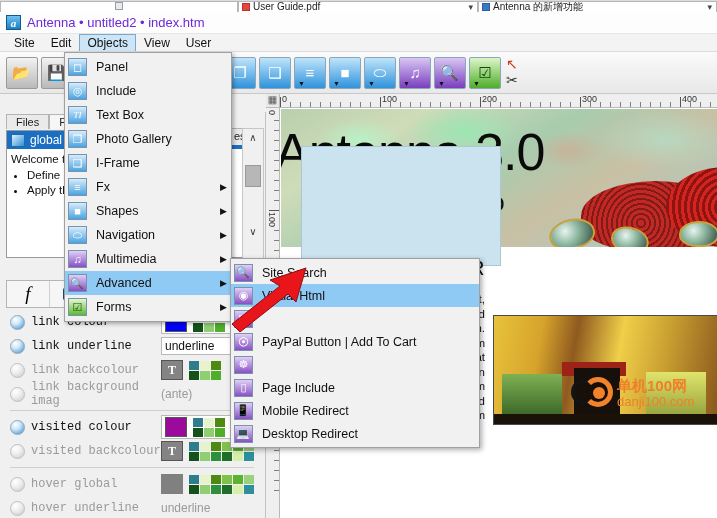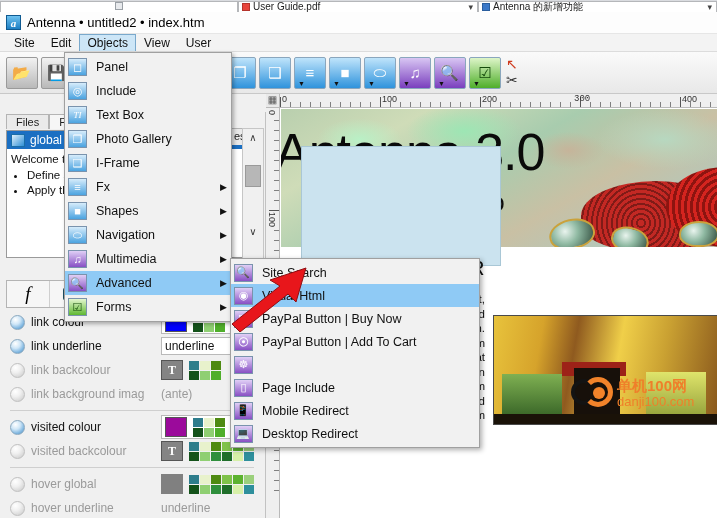--- a/index.html
+++ b/index.html
@@ -34,21 +34,21 @@
     position:absolute;left:0;top:12px;width:717px;height:22px;
     background:#fdfdfd;border-bottom:1px solid #e6e6e6;
     display:flex;align-items:center;gap:6px;padding-left:6px;box-sizing:border-box;
   }
   #app-icon{
     width:15px;height:15px;background:linear-gradient(#6ec2f0,#1d7fc4);
     border:1px solid #0f5a91;color:#fff;font-style:italic;font-weight:bold;
     font-family:"Liberation Serif",serif;font-size:11px;line-height:14px;text-align:center;
     box-sizing:border-box;
   }
-  #app-title{font-size:13px;color:#000000;}
+  #app-title{font-size:13px;color:#6d28d9;}
 
   
   #menubar{
     position:absolute;left:0;top:34px;width:717px;height:18px;
     background:#f3f3f3;border-bottom:1px solid #dcdcdc;
     display:flex;align-items:center;padding-left:6px;box-sizing:border-box;
   }
   .menu-item{padding:2px 8px;font-size:12px;color:#111;line-height:14px;}
   .menu-item.open{background:#cde6f7;border:1px solid #7aa9cc;border-bottom:none;padding:1px 7px;}
 
@@ -110,21 +110,21 @@
 
   
   #proplist{position:absolute;left:4px;top:198px;width:258px;bottom:0;}
   .prow{display:flex;align-items:center;height:24px;padding-left:6px;}
   .prow .bulb{
     width:15px;height:15px;border-radius:50%;flex:0 0 15px;margin-right:6px;
     background:radial-gradient(circle at 35% 28%,#ffffff 0%,#cfe6f7 38%,#7fb6e0 70%,#4f8fc0 100%);
     border:1px solid #8aa8bf;box-sizing:border-box;
   }
   .prow.off .bulb{background:radial-gradient(circle at 35% 28%,#ffffff 0%,#f0f0f0 40%,#d8d8d8 75%,#c2c2c2 100%);border-color:#c0c0c0;}
-  .prow .plabel{font-size:12px;color:#111;width:130px;flex:0 0 130px;}
+  .prow .plabel{font-size:12px;color:#111;width:130px;flex:0 0 130px;font-family:Liberation Mono, monospace;}
   .prow.off .plabel{color:#9a9a9a;}
   .prow .pvalwrap{display:flex;align-items:center;gap:6px;}
   .sw{width:22px;height:20px;border:1px solid #555;box-sizing:border-box;flex:0 0 22px;}
   .sw.tbox{background:#848484;color:#fff;font-family:"Liberation Serif",serif;
     font-size:12px;font-weight:bold;text-align:center;line-height:18px;}
   .pvaltext{font-size:12px;color:#111;}
   .pvaltext.dim{color:#9a9a9a;}
   .palette{display:grid;grid-template-columns:repeat(var(--c,3),10px);grid-auto-rows:9px;gap:1px;}
   .palette i{display:block;width:10px;height:9px;}
   .pfield{background:#fff;border:1px solid #b9b9b9;padding:1px 3px;display:flex;align-items:center;gap:6px;box-sizing:border-box;}
@@ -373,21 +373,21 @@
     <div class="tick" style="left:210px;"></div>
       <div class="tick" style="left:220px;"></div>
       <div class="tick" style="left:230px;"></div>
       <div class="tick" style="left:240px;"></div>
     <div class="tick" style="left:250px;"></div>
       <div class="tick" style="left:260px;"></div>
       <div class="tick" style="left:270px;"></div>
       <div class="tick" style="left:280px;"></div>
       <div class="tick" style="left:290px;"></div>
     <div class="tickmaj" style="left:300px;"></div>
-      <div class="rlab" style="left:294px;font-family:Liberation Mono, monospace;">300</div>
+      <div class="rlab" style="left:302px;">300</div>
     <div class="tick" style="left:310px;"></div>
       <div class="tick" style="left:320px;"></div>
       <div class="tick" style="left:330px;"></div>
       <div class="tick" style="left:340px;"></div>
     <div class="tick" style="left:350px;"></div>
       <div class="tick" style="left:360px;"></div>
       <div class="tick" style="left:370px;"></div>
       <div class="tick" style="left:380px;"></div>
       <div class="tick" style="left:390px;"></div>
     <div class="tickmaj" style="left:400px;"></div>
@@ -683,21 +683,20 @@
   <div class="mrow">
     <span class="mic purple">🔍</span>
     <span class="mlabel">Site Search</span>
   </div>
   <div class="mrow sel">
     <span class="mic purple">◉</span>
     <span class="mlabel">Visual Html</span>
   </div>
   <div class="mrow">
     <span class="mic purple">▤</span>
-    <span class="mlabel">PayPal Button | Buy Now</span>
   </div>
   <div class="mrow">
     <span class="mic purple">⦿</span>
     <span class="mlabel">PayPal Button | Add To Cart</span>
   </div>
   <div class="mrow">
     <span class="mic purple">☸</span>
   </div>
   <div class="mrow">
     <span class="mic purple">▯</span>

